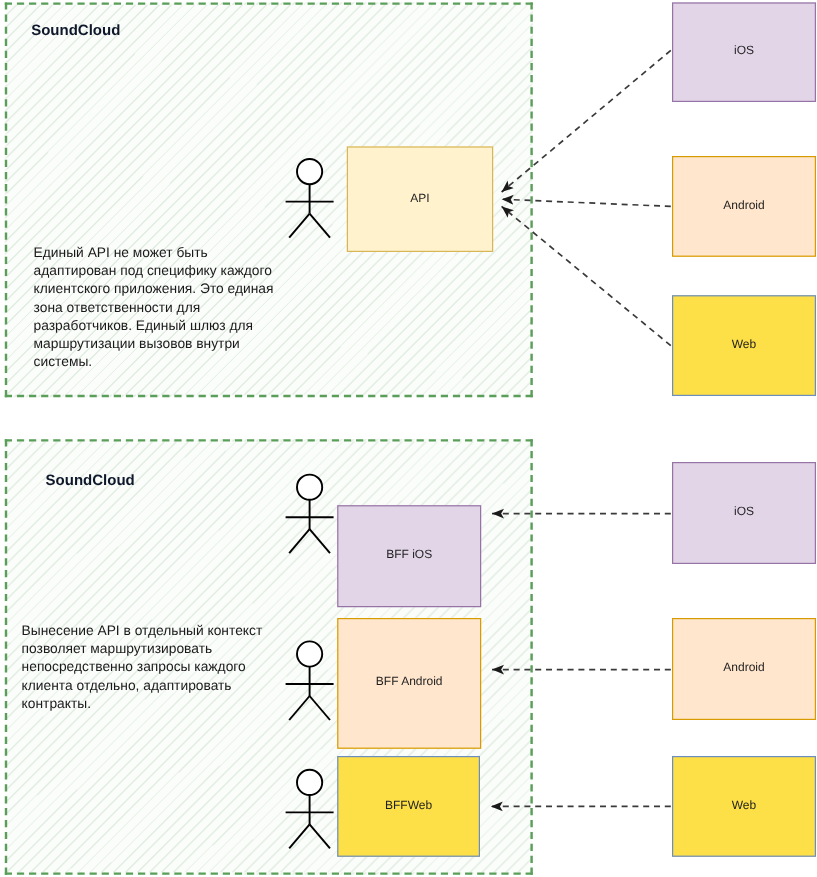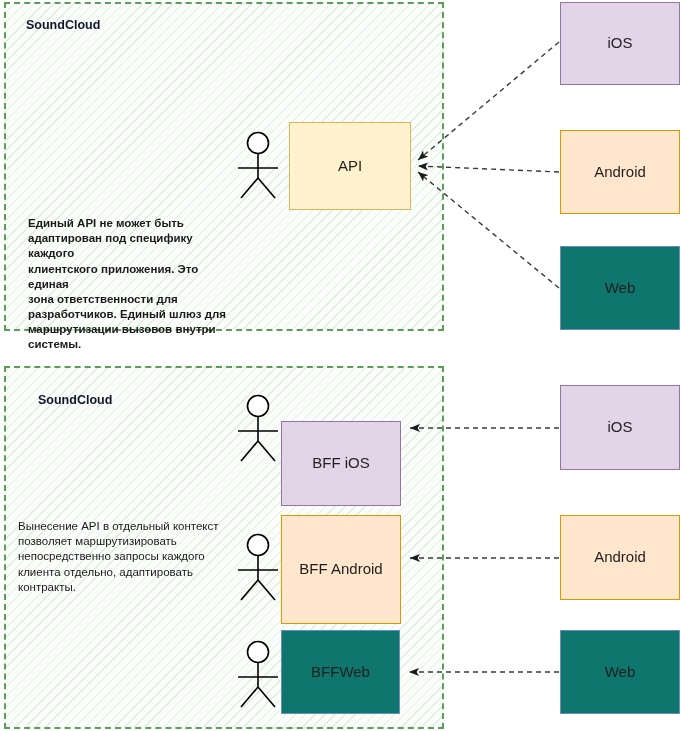--- a/index.html
+++ b/index.html
@@ -46,28 +46,28 @@
   }
 
   
   .node {
     position: absolute;
     box-sizing: border-box;
     border: 1.5px solid #999;
     display: flex;
     align-items: center;
     justify-content: center;
-    font-size: 15px;
+    font-size: 10px;
     color: #1f1f1f;
     text-align: center;
     line-height: 1.25;
   }
   .node.purple { background: #e1d5e7; border-color: #9673a6; }
   .node.orange { background: #ffe6cc; border-color: #d79b00; }
-  .node.blue   { background: #0f766e; border-color: #6c8ebf; }
+  .node.blue   { background: #fde047; border-color: #6c8ebf; }
   .node.yellow { background: #fff2cc; border-color: #d6b656; }
 
   
   .note {
     position: absolute;
     font-size: 11.5px;
     line-height: 1.32;
     color: #1a1a1a;
     white-space: pre-line;
   }
@@ -100,21 +100,21 @@
 </head>
 <body>
 
 <div class="canvas">
 
   <div class="boundary" style="left:4px; top:2px; width:440px; height:329px;"></div>
   <div class="boundary-label" style="left:26px; top:18px;">SoundCloud</div>
 
   <div class="node yellow" style="left:289px; top:122px; width:122px; height:88px;">API</div>
 
-  <div class="note" style="left:28px; top:216px; width:210px;font-weight:bold;">Единый API не может быть
+  <div class="note" style="left:28px; top:204px; width:210px;">Единый API не может быть
 адаптирован под специфику каждого
 клиентского приложения. Это единая
 зона ответственности для
 разработчиков. Единый шлюз для
 маршрутизации вызовов внутри
 системы.</div>
 
   <div class="node purple" style="left:560px; top:2px; width:120px; height:83px;">iOS</div>
   <div class="node orange" style="left:560px; top:130px; width:120px; height:84px;">Android</div>
   <div class="node blue" style="left:560px; top:246px; width:120px; height:84px;">Web</div>

